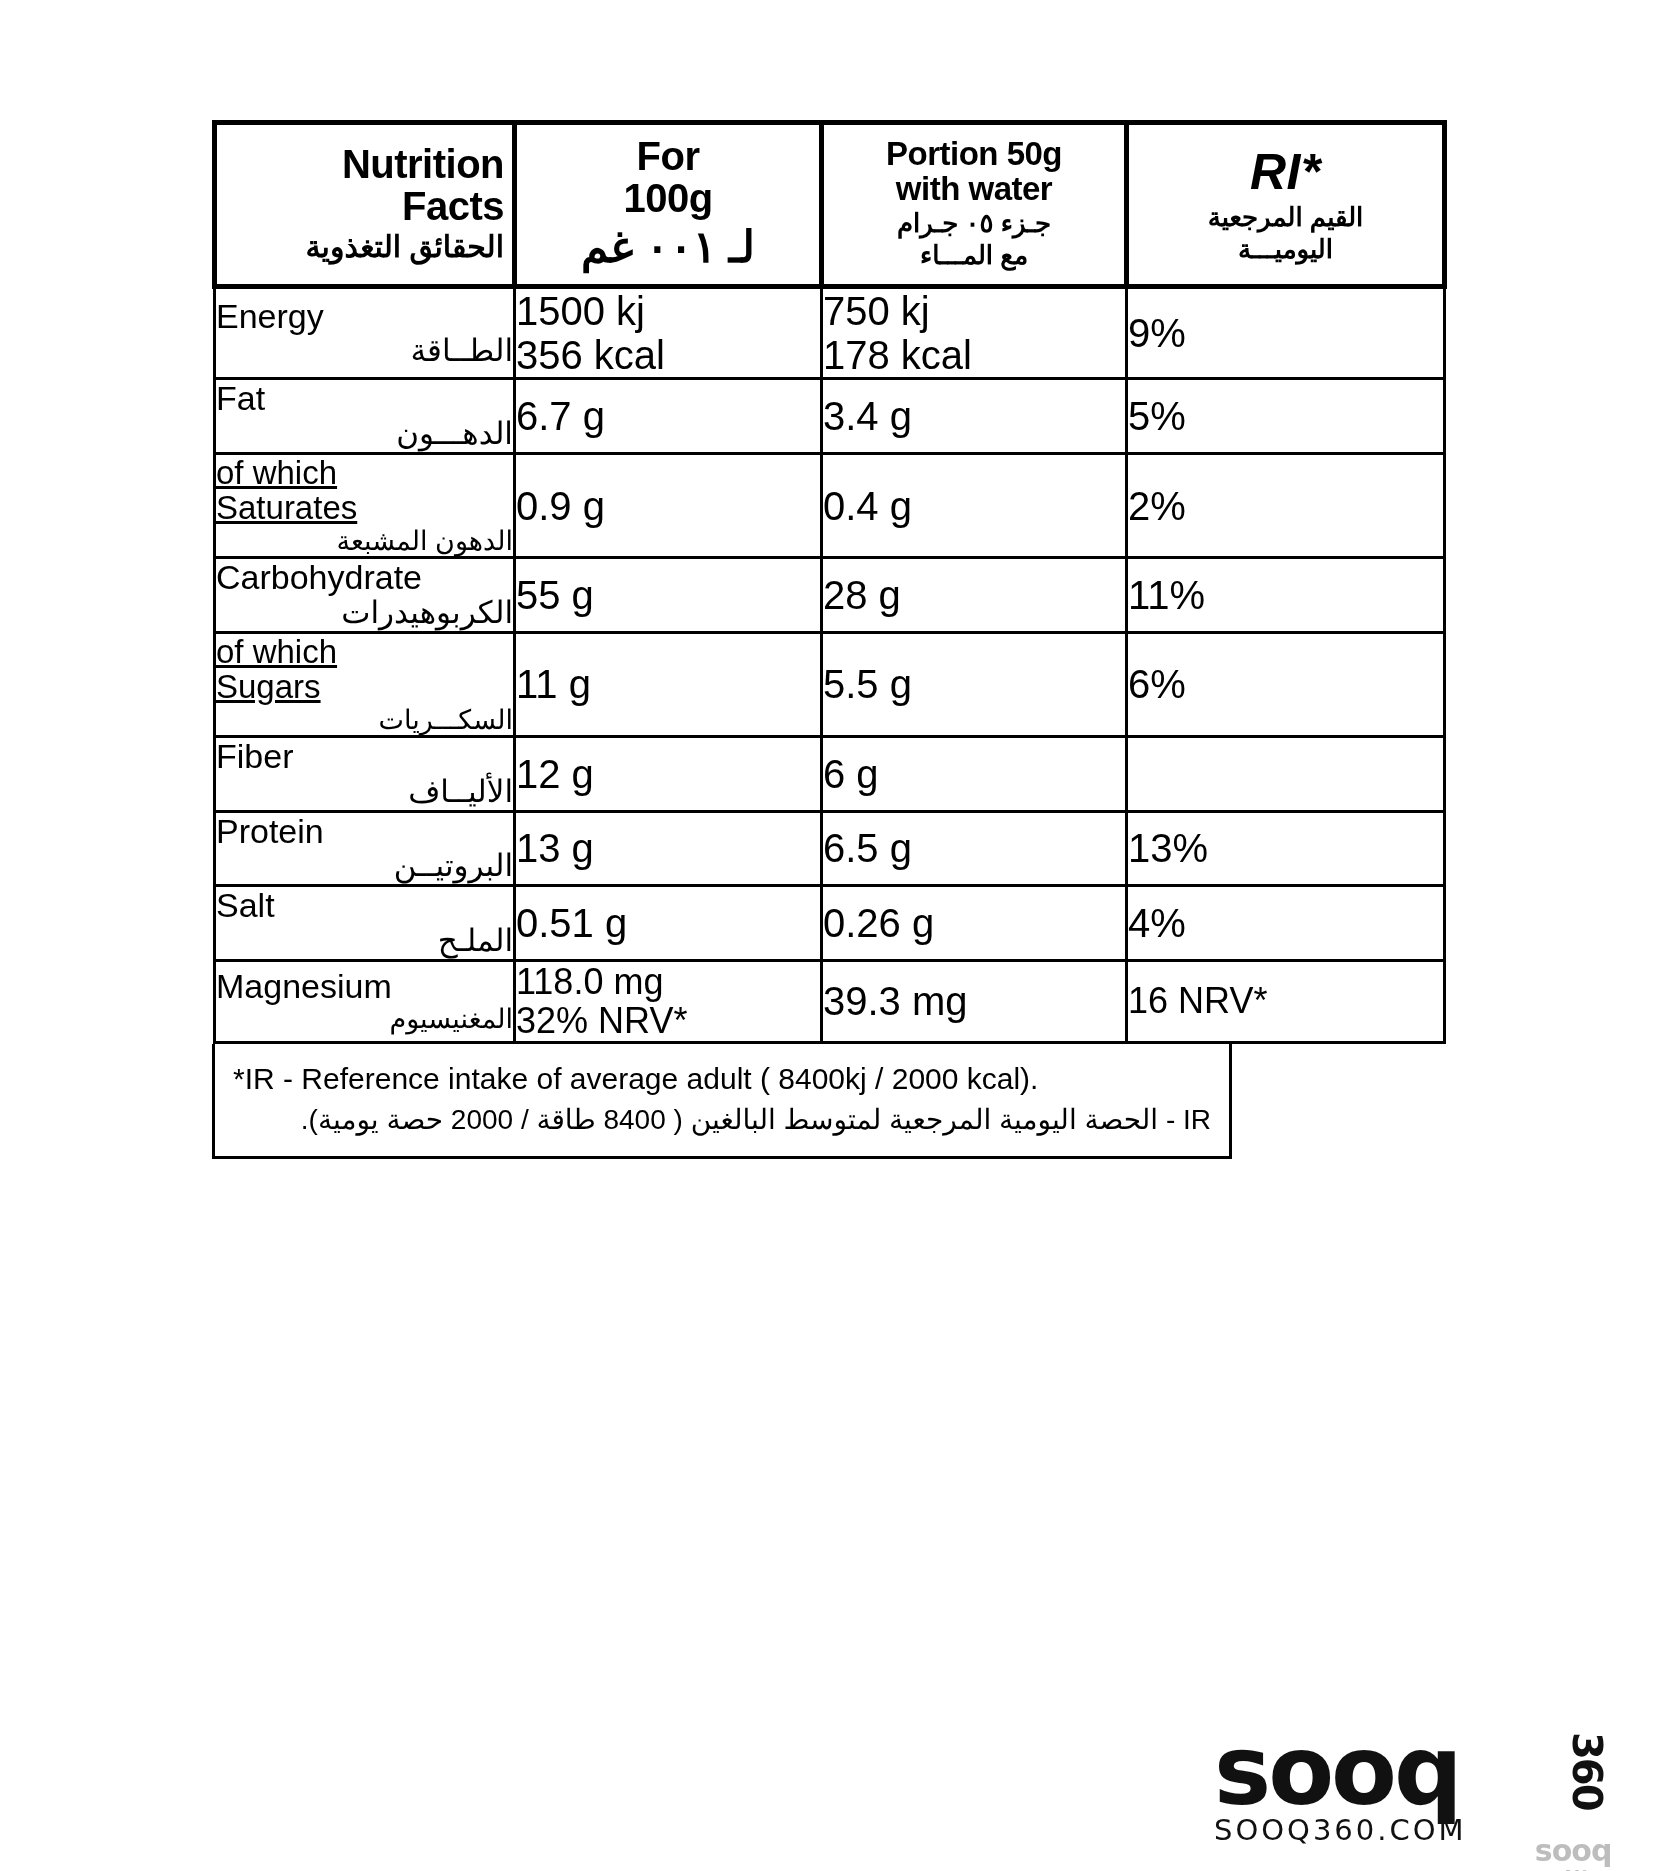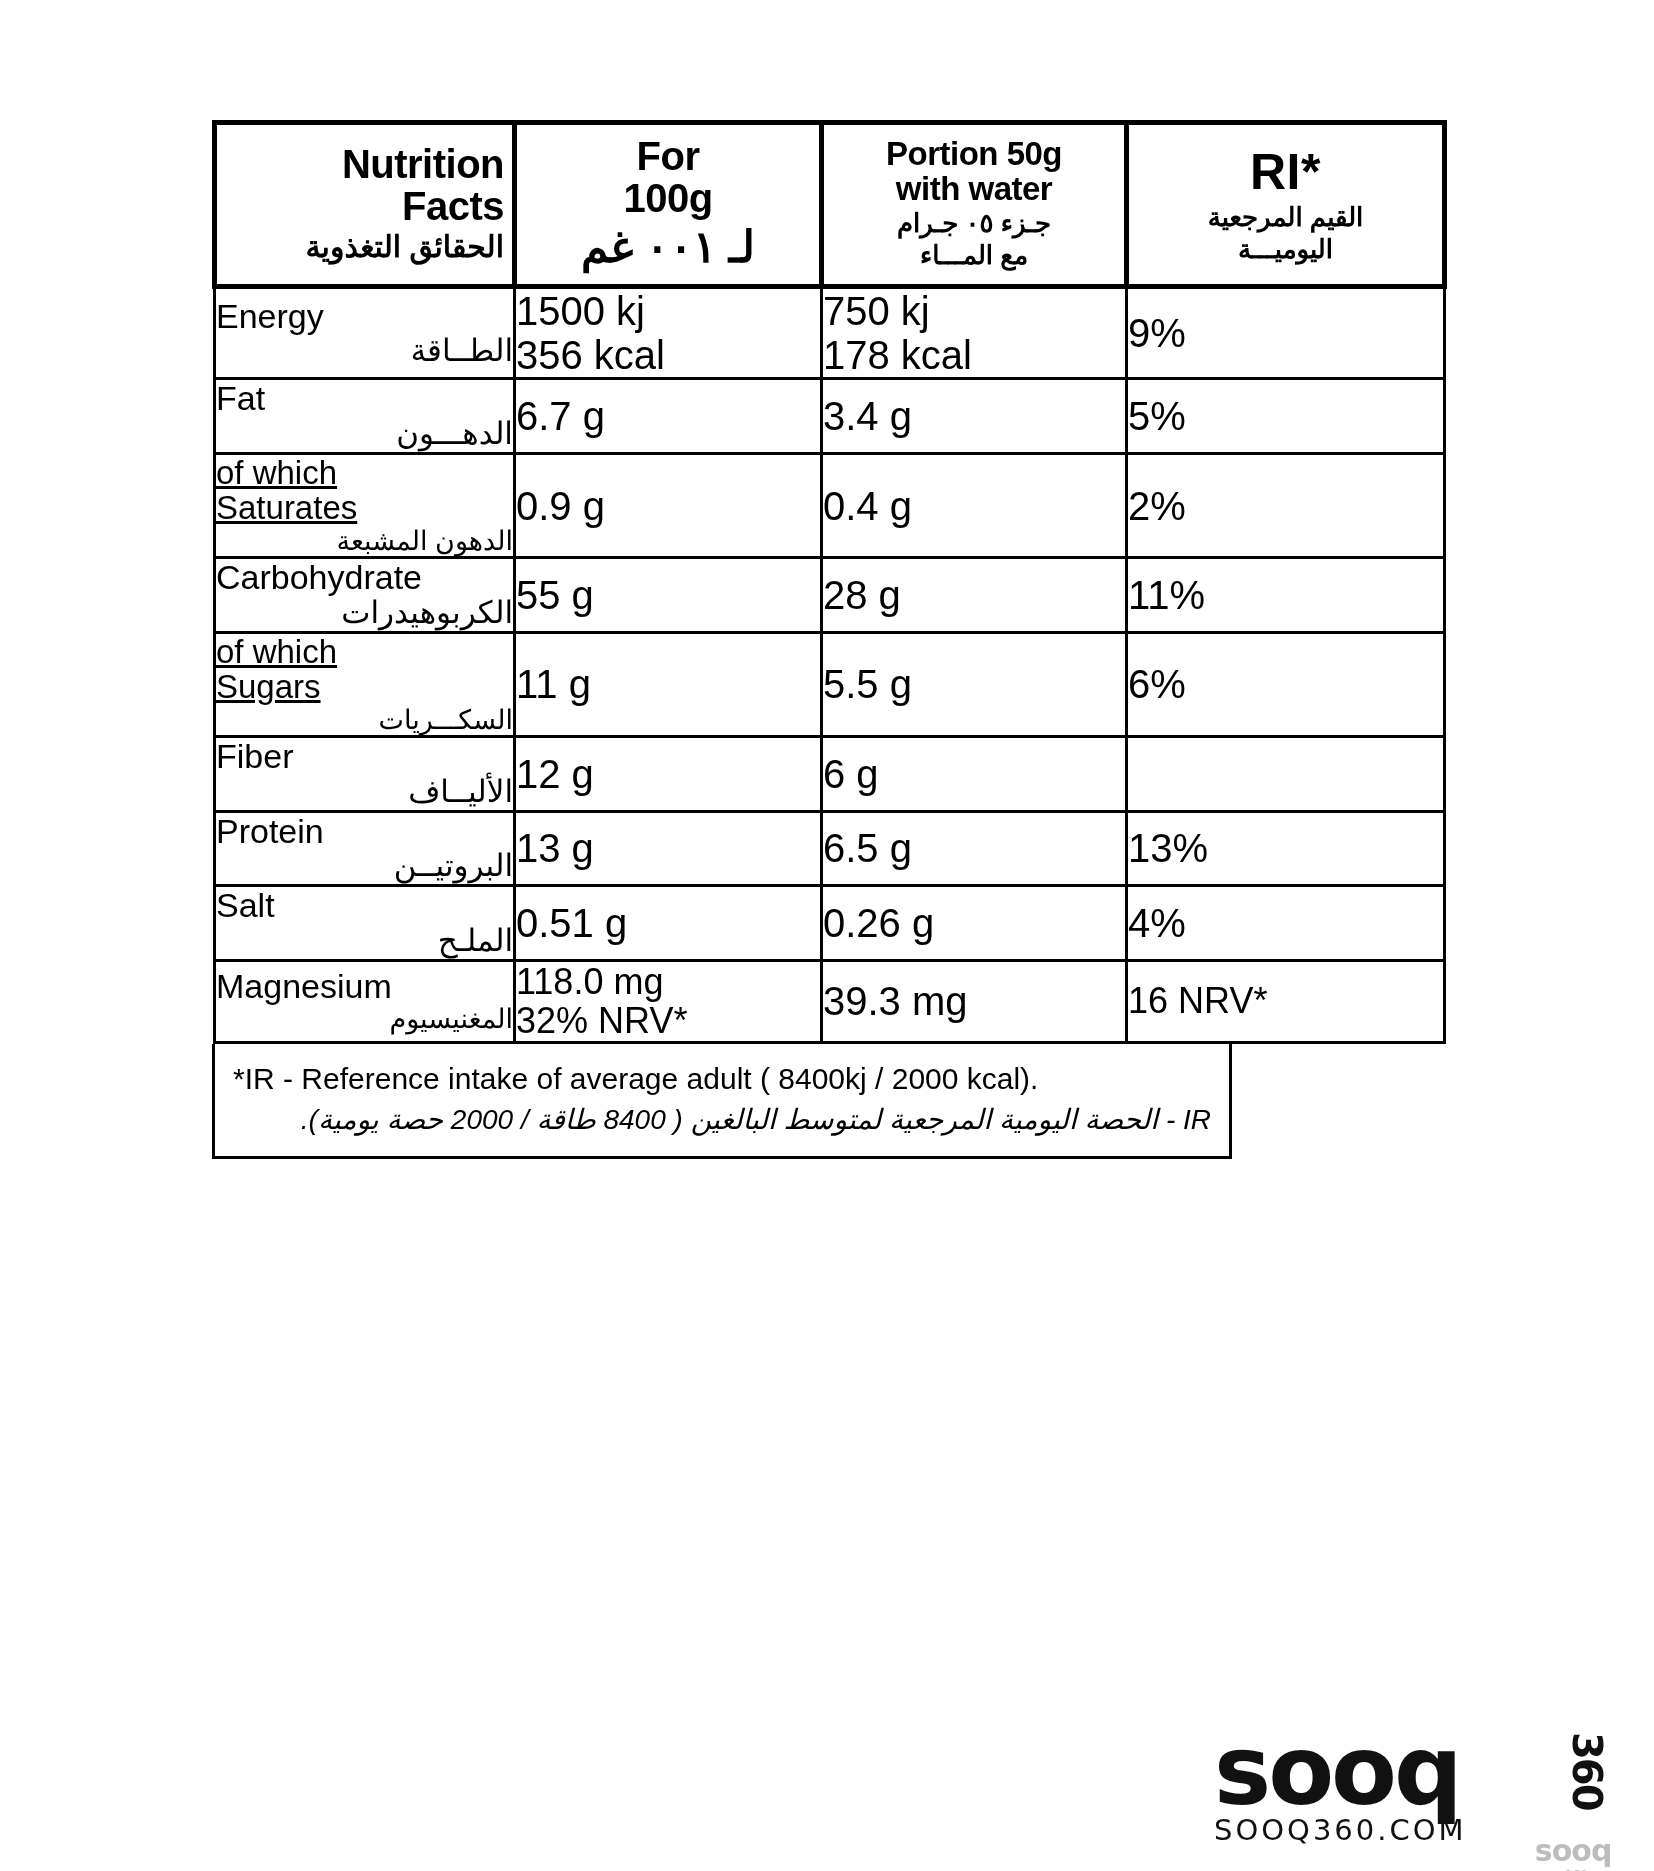--- a/index.html
+++ b/index.html
@@ -59,20 +59,21 @@
     line-height: 1.06;
     letter-spacing: -0.5px;
   }
   .h-en.small {
     font-size: 33px;
   }
   .h-ri {
     font-weight: bold;
     font-size: 50px;
     letter-spacing: 0.5px;
+    font-style: italic;
   }
   .h-ar {
     font-weight: bold;
     font-size: 30px;
     line-height: 1.15;
     direction: rtl;
     unicode-bidi: bidi-override;
     margin-top: 2px;
   }
   .h-ar.big {
@@ -129,21 +130,20 @@
   }
   .foot-line {
     font-size: 30px;
     line-height: 1.42;
     white-space: nowrap;
   }
   .foot-line.ar {
     direction: rtl;
     text-align: right;
     font-size: 28px;
-    font-style: italic;
   }
   .foot-line.mix {
     font-size: 29px;
   }
   .foot-line .ar-inline {
     direction: rtl;
     unicode-bidi: embed;
   }
 
   

